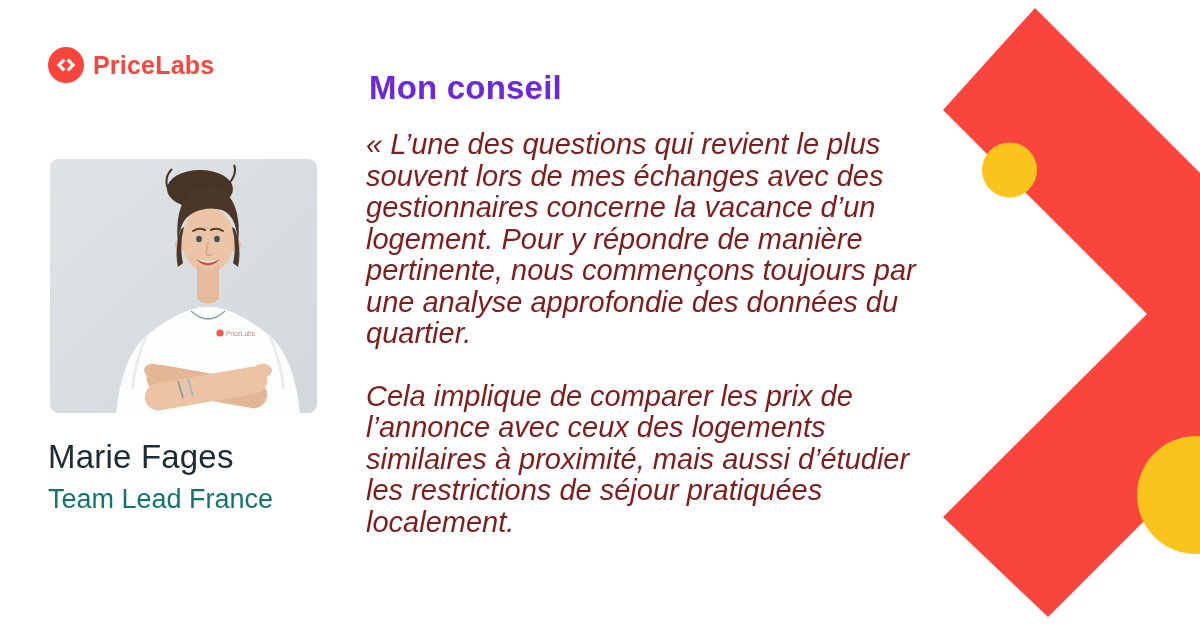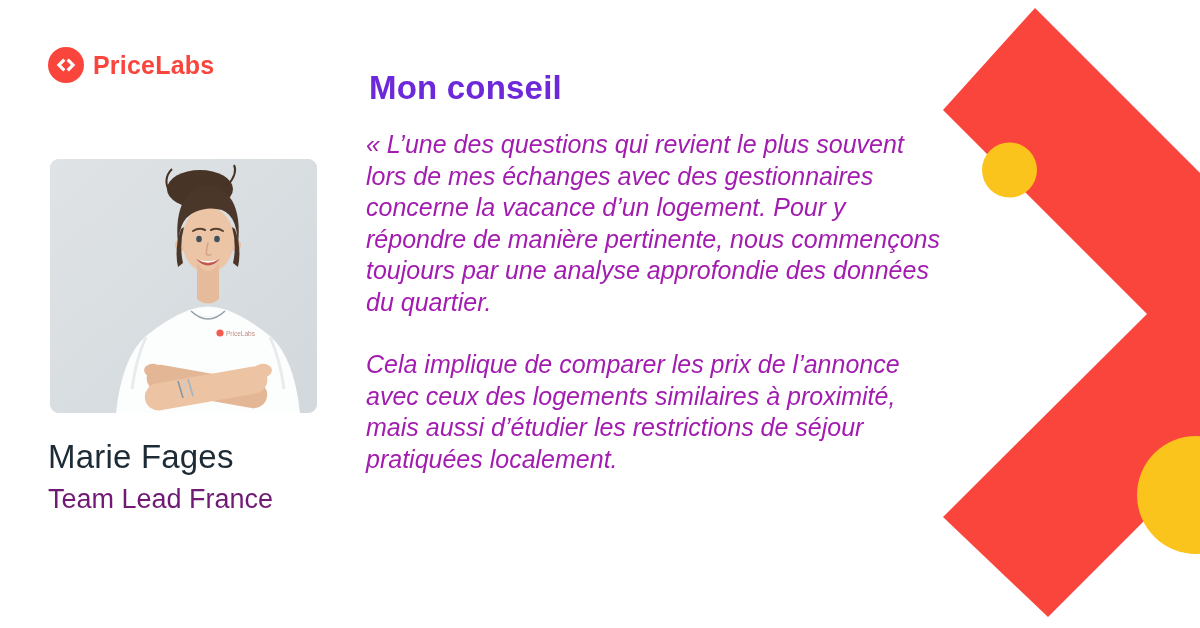--- a/index.html
+++ b/index.html
@@ -19,30 +19,30 @@
     border-radius:9px;overflow:hidden;background:#d9dee2;
   }
   .photo svg{display:block;}
   
   .person-name{
     position:absolute;left:48px;top:438px;
     font-size:33px;font-weight:400;color:#1C2B36;letter-spacing:.2px;
   }
   .person-role{
     position:absolute;left:48px;top:480px;
-    font-size:27px;font-weight:400;color:#701a75;line-height:38px;
+    font-size:27px;font-weight:400;color:#0f766e;line-height:38px;
   }
   
   .quote-heading{
     position:absolute;left:369px;top:69px;
     font-size:33px;font-weight:800;color:#6d28d9;letter-spacing:.2px;
   }
   .quote-body{
     position:absolute;left:366px;top:129px;width:574px;
-    font-size:25px;font-style:italic;color:#a21caf;line-height:31.5px;
+    font-size:29px;font-style:italic;color:#7f1d1d;line-height:31.5px;
   }
   .quote-body p{margin:0 0 31px 0;}
   .quote-body p:last-child{margin-bottom:0;}
   
   .decoration{position:absolute;top:0;right:0;width:270px;height:628px;pointer-events:none;}
 </style>
 </head>
 <body>
 
 <div class="logo">

